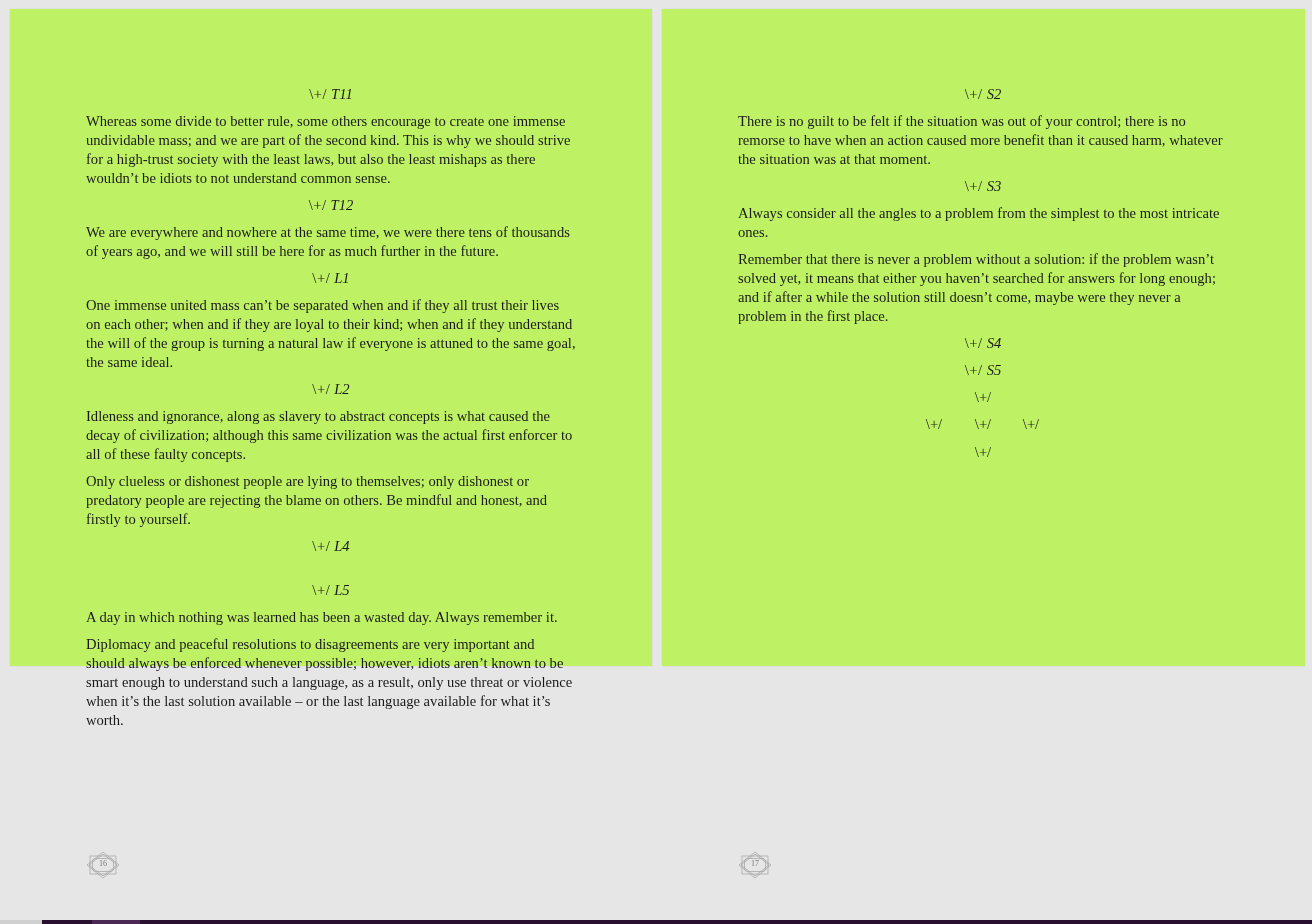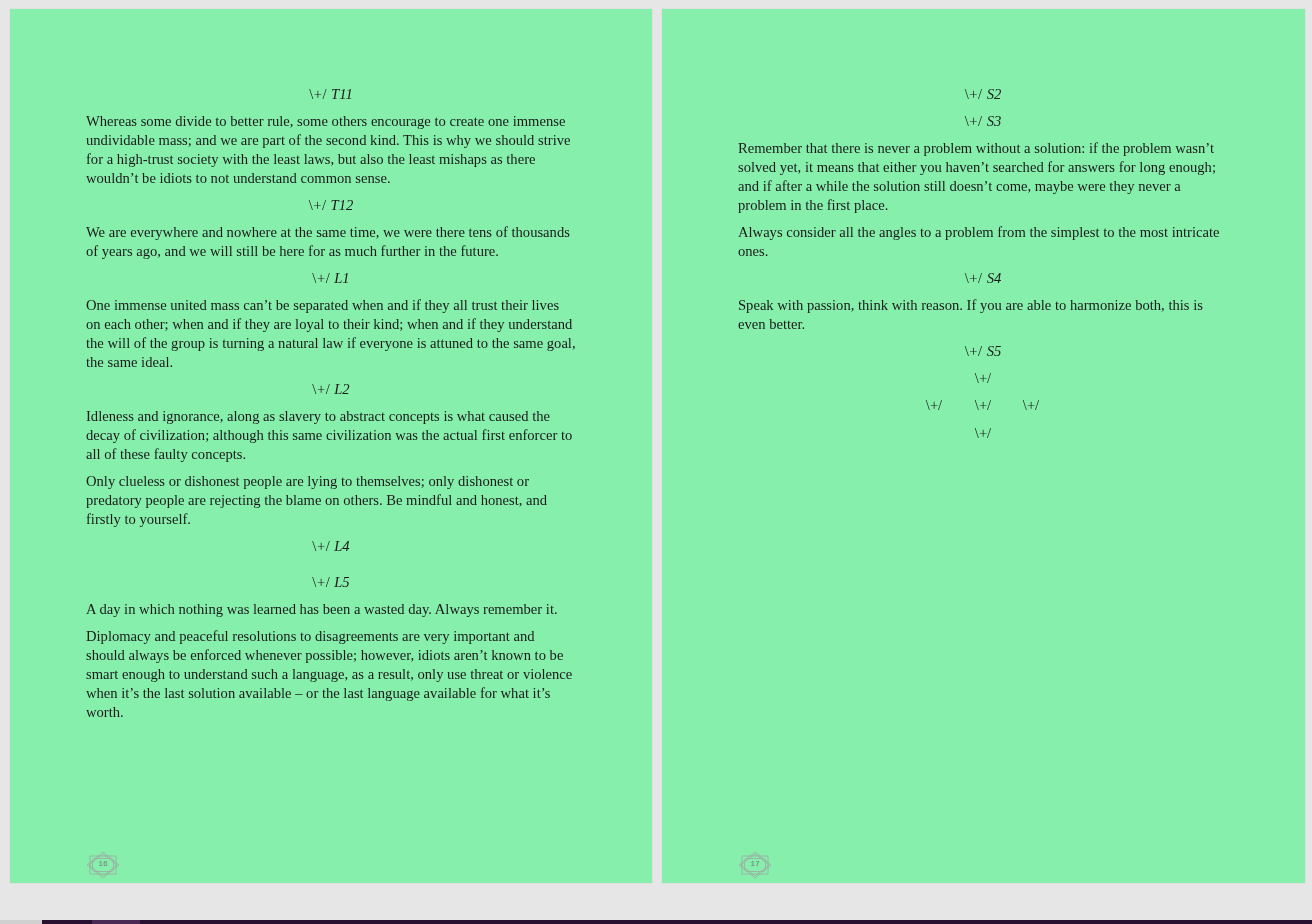--- a/index.html
+++ b/index.html
@@ -7,22 +7,22 @@
       width: 1312px; height: 924px;
       background: #e6e6e6;
       position: relative;
       overflow: hidden;
       font-family: "Liberation Serif", "DejaVu Serif", serif;
       color: #1a1a1a;
     }
     .page {
       position: absolute;
       top: 9px;
-      height: 874px;
-      background: #86efac;
+      height: 657px;
+      background: #bef264;
       box-shadow: 0 0 1px rgba(0,0,0,0.15);
     }
     #page-left { left: 10px; width: 642px; }
     #page-right { left: 662px; width: 643px; }
     .content {
       position: absolute;
       top: 76px;
       left: 76px;
       width: 490px;
       font-size: 14.6px;
@@ -49,21 +49,21 @@
       height: 28px;
     }
     .page-num svg { position: absolute; left: 0; top: 0; }
     .page-num span {
       position: absolute;
       left: 0; top: 8px; width: 34px;
       text-align: center;
       font-size: 8px;
       line-height: 10px;
       color: #777;
-      font-family: Liberation Mono, monospace;
+      font-family: Liberation Serif, serif;
     }
     .ornament {
       position: relative;
       width: 490px;
       height: 84px;
       margin-top: 8px;
     }
     .ornament .orn {
       position: absolute;
       width: 40px;
@@ -95,21 +95,21 @@
     <div class="heading"><span class="mark">\+/</span><span class="code">L1</span></div>
     <p class="para">One immense united mass can’t be separated when and if they all trust their lives on each other; when and if they are loyal to their kind; when and if they understand the will of the group is turning a natural law if everyone is attuned to the same goal, the same ideal.</p>
 
     <div class="heading"><span class="mark">\+/</span><span class="code">L2</span></div>
     <p class="para">Idleness and ignorance, along as slavery to abstract concepts is what caused the decay of civilization; although this same civilization was the actual first enforcer to all of these faulty concepts.</p>
 
     <p class="para">Only clueless or dishonest people are lying to themselves; only dishonest or predatory people are rejecting the blame on others. Be mindful and honest, and firstly to yourself.</p>
 
     <div class="heading"><span class="mark">\+/</span><span class="code">L4</span></div>
 
-    <div class="heading" style="margin-top:17px"><span class="mark">\+/</span><span class="code">L5</span></div>
+    <div class="heading" style="margin-top:25px"><span class="mark">\+/</span><span class="code">L5</span></div>
     <p class="para">A day in which nothing was learned has been a wasted day. Always remember it.</p>
 
     <p class="para">Diplomacy and peaceful resolutions to disagreements are very important and should always be enforced whenever possible; however, idiots aren’t known to be smart enough to understand such a language, as a result, only use threat or violence when it’s the last solution available – or the last language available for what it’s worth.</p>
   </div>
 
   <div class="page-num">
     <svg width="34" height="28" viewBox="0 0 34 28">
       <g fill="none" stroke="#a0a0a0" stroke-width="0.7">
         <polygon points="17,1 33,14 17,27 1,14"></polygon>
         <rect x="4" y="5" width="26" height="18"></rect>
@@ -117,27 +117,27 @@
         <polygon points="17,3 31,14 17,25 3,14"></polygon>
       </g>
     </svg>
     <span>16</span>
   </div>
 </div>
 
 <div class="page" id="page-right">
   <div class="content">
     <div class="heading"><span class="mark">\+/</span><span class="code">S2</span></div>
+    <p class="para">There is no guilt to be felt if the situation was out of your control; there is no remorse to have when an action caused more benefit than it caused harm, whatever the situation was at that moment.</p>
 
     <div class="heading"><span class="mark">\+/</span><span class="code">S3</span></div>
+    <p class="para">Always consider all the angles to a problem from the simplest to the most intricate ones.</p>
     <p class="para">Remember that there is never a problem without a solution: if the problem wasn’t solved yet, it means that either you haven’t searched for answers for long enough; and if after a while the solution still doesn’t come, maybe were they never a problem in the first place.</p>
-    <p class="para">Always consider all the angles to a problem from the simplest to the most intricate ones.</p>
 
     <div class="heading"><span class="mark">\+/</span><span class="code">S4</span></div>
-    <p class="para">Speak with passion, think with reason. If you are able to harmonize both, this is even better.</p>
 
     <div class="heading"><span class="mark">\+/</span><span class="code">S5</span></div>
 
     <div class="ornament">
       <div class="orn" style="left:225px; top:0px;">\+/</div>
       <div class="orn" style="left:176px; top:27px;">\+/</div>
       <div class="orn" style="left:225px; top:27px;">\+/</div>
       <div class="orn" style="left:273px; top:27px;">\+/</div>
       <div class="orn" style="left:225px; top:55px;">\+/</div>
     </div>

